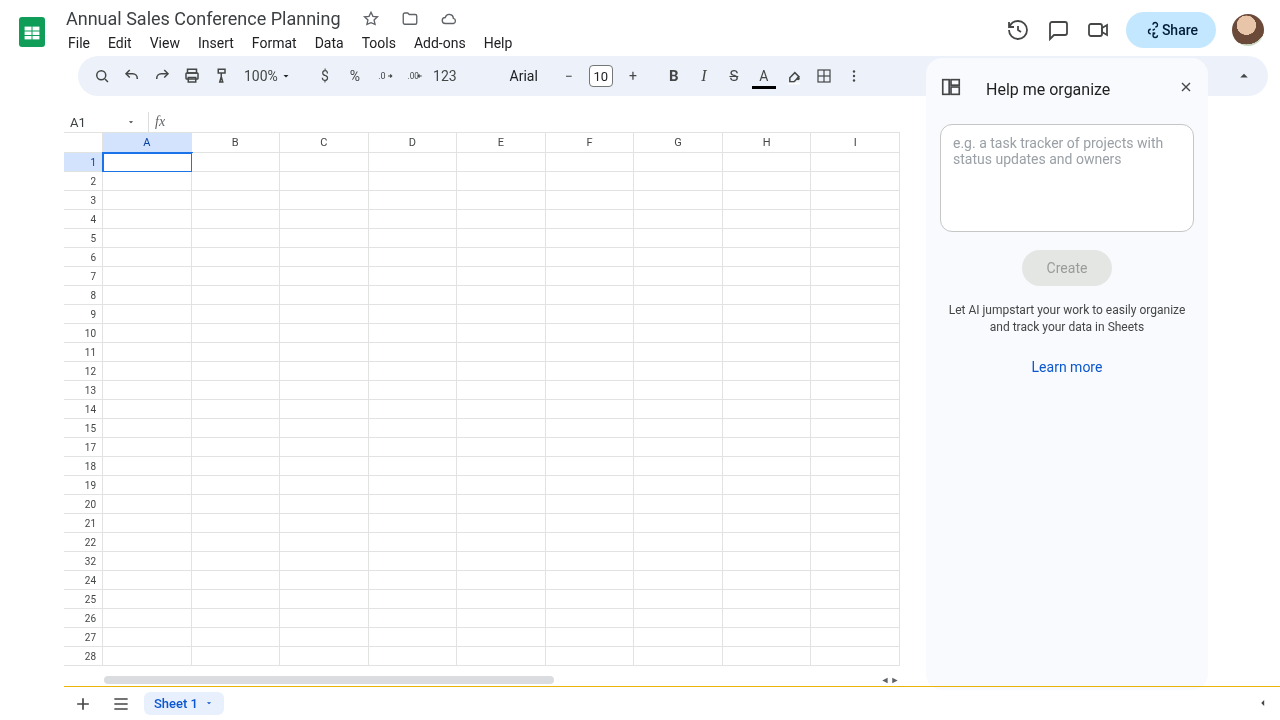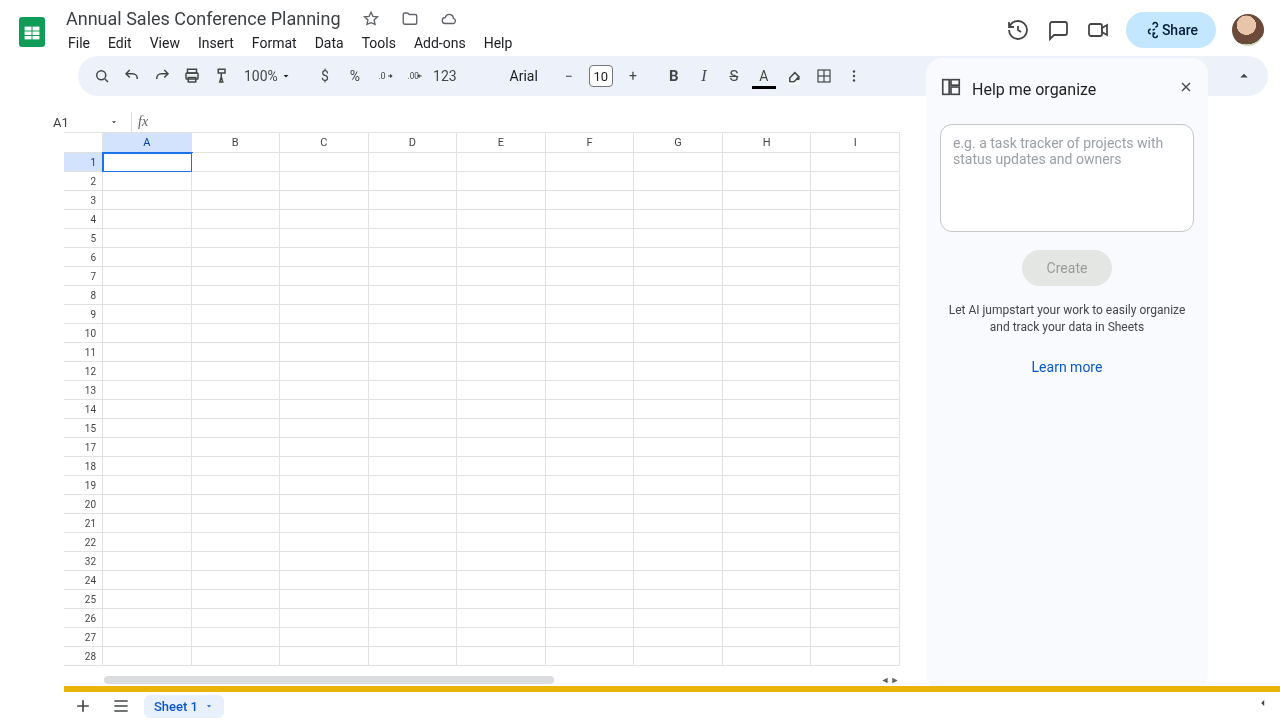--- a/index.html
+++ b/index.html
@@ -75,21 +75,21 @@
   .tb-i{font-style:italic;font-family:serif;font-size:16px;}
   .tb-s{text-decoration:line-through;font-size:15px;}
   .textcolor{position:relative;width:20px;}
   .textcolor .bar{position:absolute;bottom:1px;left:2px;right:2px;height:3px;background:#000;}
   .fillcolor svg{width:20px;height:20px;}
   .collapse { margin-left:auto; }
   
   .fbar {
     display:flex; align-items:center;
     height: 28px; margin-top: 12px;
-    padding-left: 47px;
+    padding-left: 64px;
   }
   .namebox {
     width: 78px; height: 24px;
     border: none;
     display:flex; align-items:center; justify-content: space-between;
     padding: 0 6px; font-size: 13px; color:#3c4043;
   }
   .namebox .chev svg{width:10px;height:10px;}
   .fx-sep{width:1px;height:20px;background:#dadce0;margin:0 6px;}
   .fx{font-style:italic;font-family:serif;color:#5f6368;font-size:14px;}
@@ -116,41 +116,41 @@
   .cell.active{outline:2px solid #1a73e8;outline-offset:-1px;}
   .hscroll{position:absolute;left:40px;right:0;bottom:0;height:12px;display:flex;align-items:center;}
   .htrack{flex:1;height:8px;position:relative;}
   .hthumb{position:absolute;left:0;width:58%;top:0;bottom:0;background:#dadce0;border-radius:4px;}
   .harrow{width:10px;color:#5f6368;font-size:9px;text-align:center;}
   
   .sidepanel {
     position:absolute; top: 58px; right: 72px; width: 282px; bottom: 30px;
     background:#f8fafd; border-radius: 16px; padding: 18px 14px;
   }
-  .sp-head{display:flex;align-items:center;gap:10px;}
+  .sp-head{display:flex;align-items:center;gap:24px;}
   .sp-head .sp-icon svg{width:22px;height:22px;}
   .sp-title{font-size:16px;color:#1f1f1f;}
   .sp-close{margin-left:auto;color:#444746;}
   .sp-close svg{width:16px;height:16px;}
   .sp-input{
     margin-top:22px; border:1px solid #c4c7c5; border-radius:12px;
     height: 108px; padding:10px 12px; background:#fff;
     font-size:14px; color:#9aa0a6;
   }
   .sp-create{
     margin: 18px auto 0; width: 90px; height:36px; border-radius:20px;
     background:#e4e6e4;color:#9a9c99; display:flex;align-items:center;justify-content:center;
     font-size:14px;
   }
   .sp-desc{margin-top:16px;font-size:12px;color:#444746;text-align:center;padding:0 8px;line-height:1.45;}
   .sp-link{margin-top:22px;text-align:center;color:#0b57d0;font-size:14px;}
   
   .tabs{
     position:absolute;left:64px;right:0;bottom:0;height:34px;
-    display:flex;align-items:center;gap:8px;border-top:6px solid #eab308;padding-left:4px;
+    display:flex;align-items:center;gap:8px;border-top:1px solid #eab308;padding-left:4px;
   }
   .tabs .tbtn{width:30px;height:30px;display:flex;align-items:center;justify-content:center;color:#444746;}
   .tabs .tbtn svg{width:20px;height:20px;}
   .sheet-tab{
     display:flex;align-items:center;gap:6px;
     padding:4px 10px;border-radius:6px;background:#e8f0fe;color:#0b57d0;font-size:13px;font-weight:500;
   }
   .sheet-tab .chev svg{width:10px;height:10px;}
   .collapse-right{position:absolute;right:10px;bottom:6px;color:#444746;}
   .collapse-right svg{width:14px;height:14px;}

